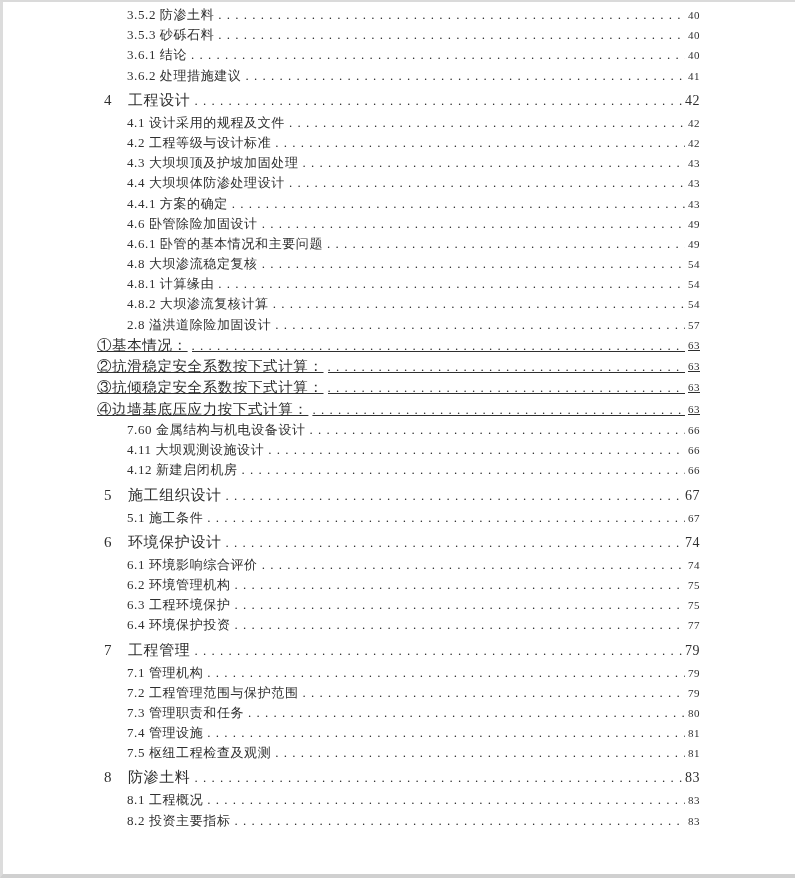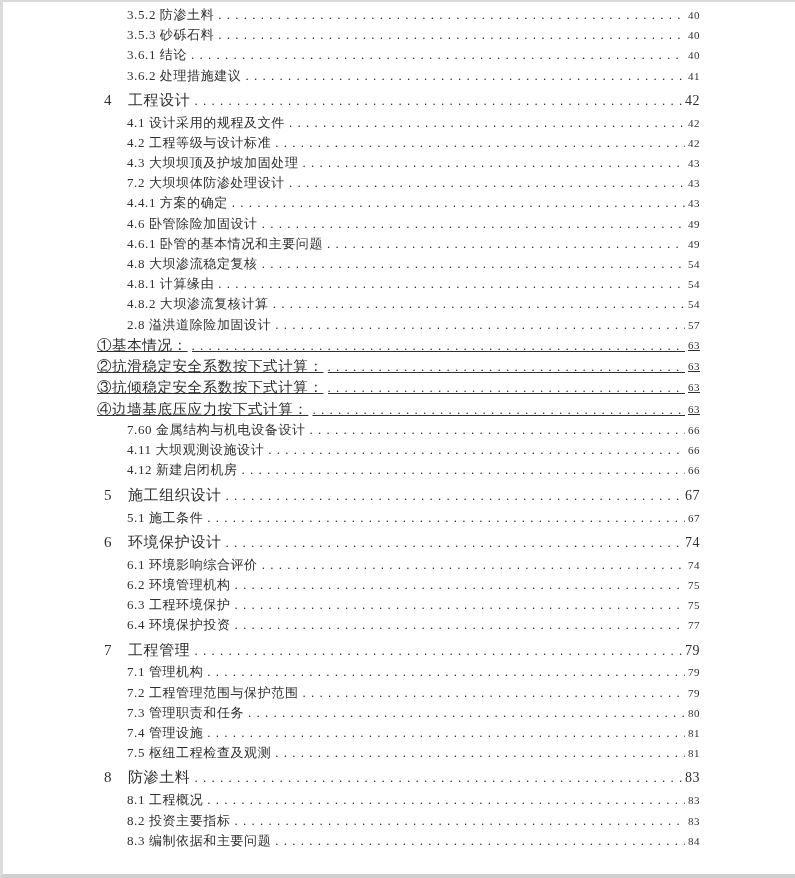--- a/index.html
+++ b/index.html
@@ -21,21 +21,21 @@
     color: #2f2f2f;
   }
   .toc-list {
     box-sizing: border-box;
     width: 100%;
     height: 100%;
     padding: 3px 95px 0 94px;
   }
   .toc-row {
     display: flex;
-    align-items: flex-end;
+    align-items: center;
     height: 20.2px;
     line-height: 20.2px;
     font-size: 13px;
     white-space: nowrap;
   }
   .toc-row.level-sub {
     padding-left: 30px;
   }
   .toc-row.level-chapter {
     height: 25px;
@@ -130,21 +130,21 @@
     <span class="toc-page-num">42</span>
   </div>
       <div class="toc-row level-sub">
     <span class="toc-num"></span>
     <span class="toc-label">4.3 大坝坝顶及护坡加固处理</span>
     <span class="toc-leader"></span>
     <span class="toc-page-num">43</span>
   </div>
       <div class="toc-row level-sub">
     <span class="toc-num"></span>
-    <span class="toc-label">7.2 大坝坝体防渗处理设计</span>
+    <span class="toc-label">4.4 大坝坝体防渗处理设计</span>
     <span class="toc-leader"></span>
     <span class="toc-page-num">43</span>
   </div>
       <div class="toc-row level-sub">
     <span class="toc-num"></span>
     <span class="toc-label">4.4.1 方案的确定</span>
     <span class="toc-leader"></span>
     <span class="toc-page-num">43</span>
   </div>
       <div class="toc-row level-sub">
@@ -313,21 +313,15 @@
     <span class="toc-num"></span>
     <span class="toc-label">8.1 工程概况</span>
     <span class="toc-leader"></span>
     <span class="toc-page-num">83</span>
   </div>
       <div class="toc-row level-sub">
     <span class="toc-num"></span>
     <span class="toc-label">8.2 投资主要指标</span>
     <span class="toc-leader"></span>
     <span class="toc-page-num">83</span>
-  </div>
-      <div class="toc-row level-sub">
-    <span class="toc-num"></span>
-    <span class="toc-label">8.3 编制依据和主要问题</span>
-    <span class="toc-leader"></span>
-    <span class="toc-page-num">84</span>
   </div>
     </div>
 </div>
 
 </body></html>

